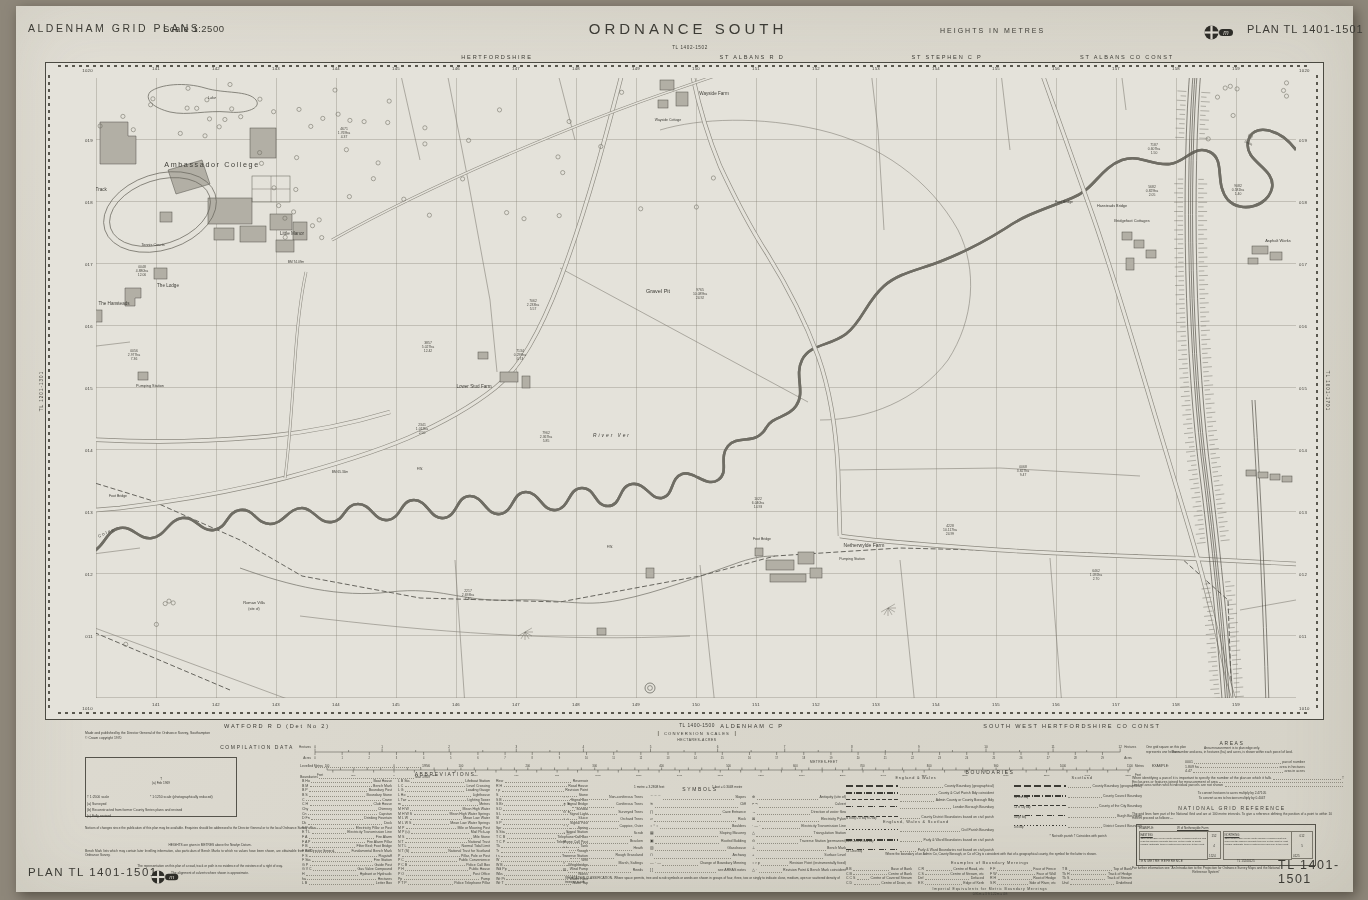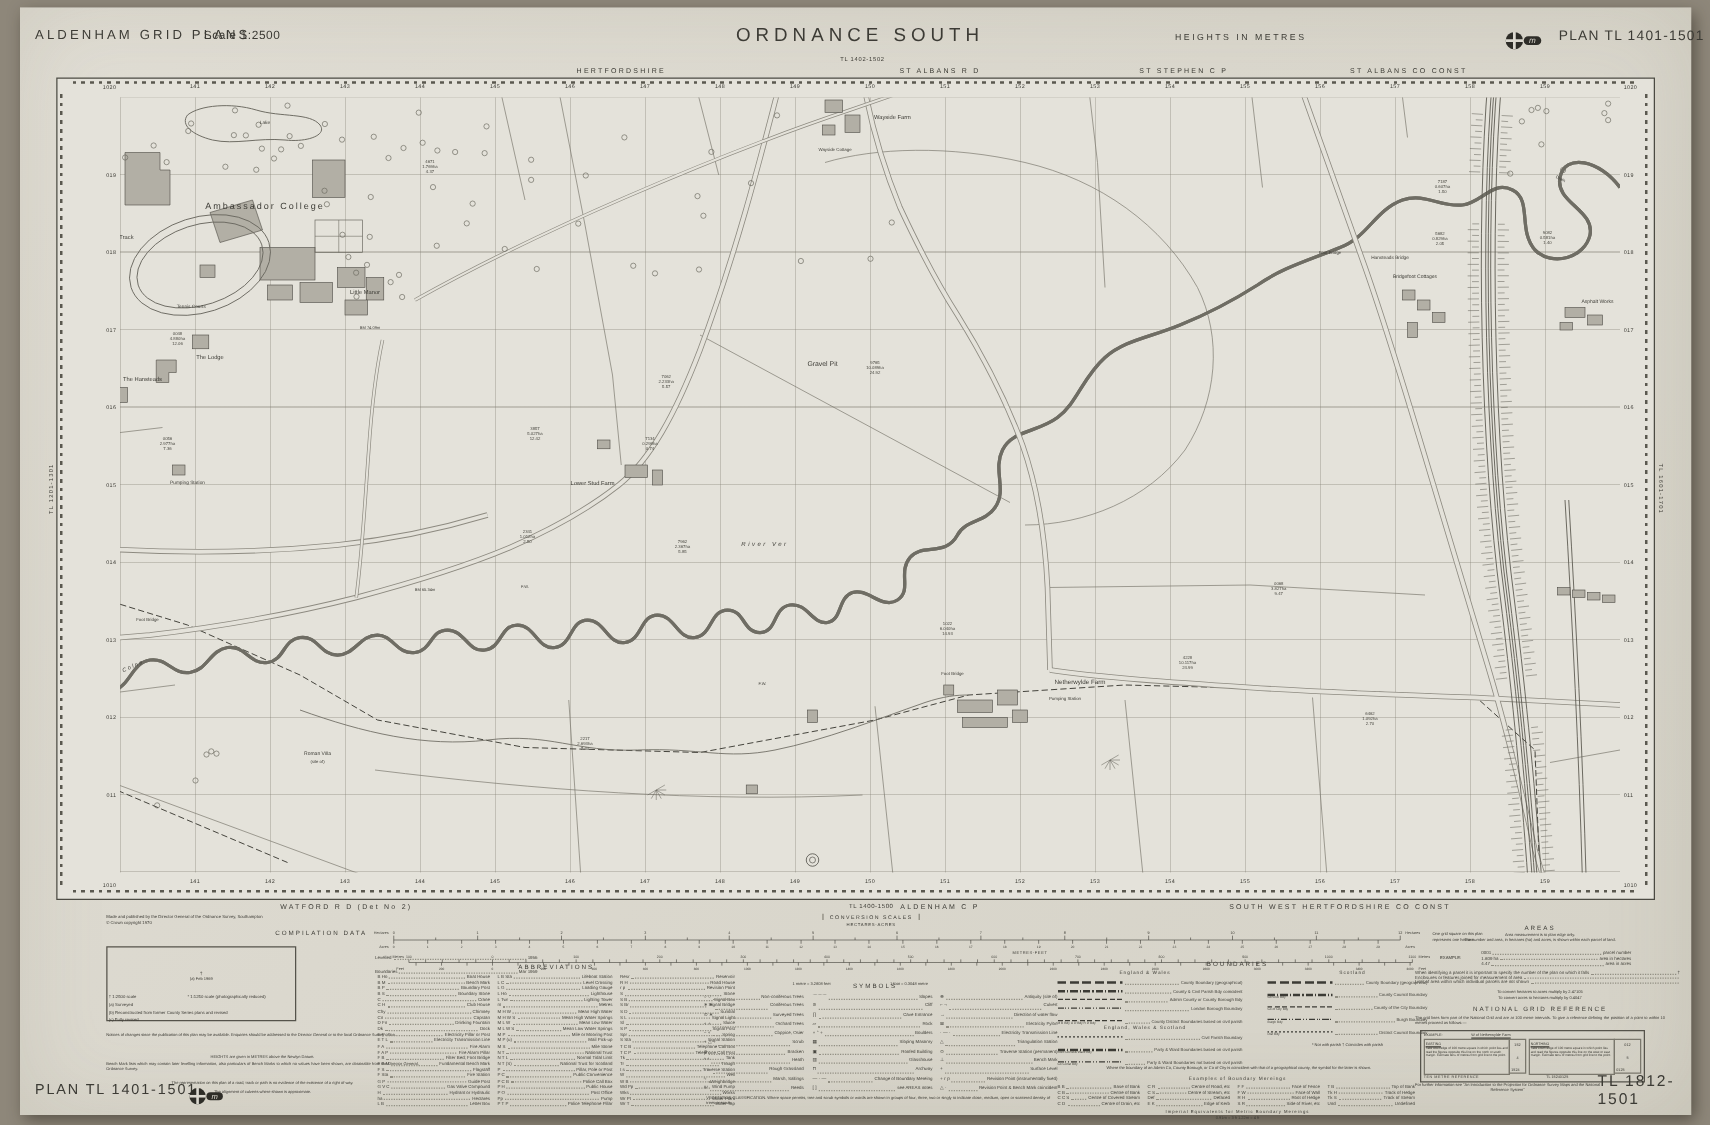--- a/index.html
+++ b/index.html
@@ -1738,13 +1738,13 @@
     <div style="font-size:3px;margin-top:2px">012</div>
     <div style="font-size:3px;margin-top:6px">5</div>
   </div>
   <div style="position:absolute;left:2px;top:34px;font-size:3px;letter-spacing:.4px">TEN METRE REFERENCE</div>
   <div style="position:absolute;left:100px;top:34px;font-size:3px">TL 15240125</div>
   <div style="position:absolute;left:72px;top:29px;font-size:3px">1524</div>
   <div style="position:absolute;left:156px;top:29px;font-size:3px">0125</div>
 </div>
 <div class="ab note-c" style="left:1132px;top:866px;width:148px">For further information see "An Introduction to the Projection for Ordnance Survey Maps and the National Reference System"</div>
 
-<span class="ab bigref" style="left:1278px;top:858px">TL 1812-1501</span>
+<span class="ab bigref" style="left:1278px;top:858px">TL 1401-1501</span>
 
 </body></html>

